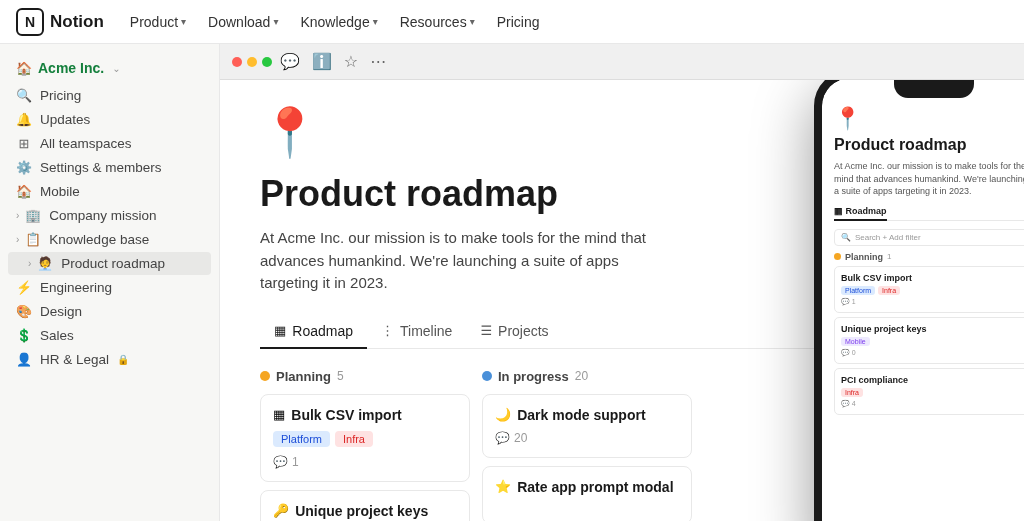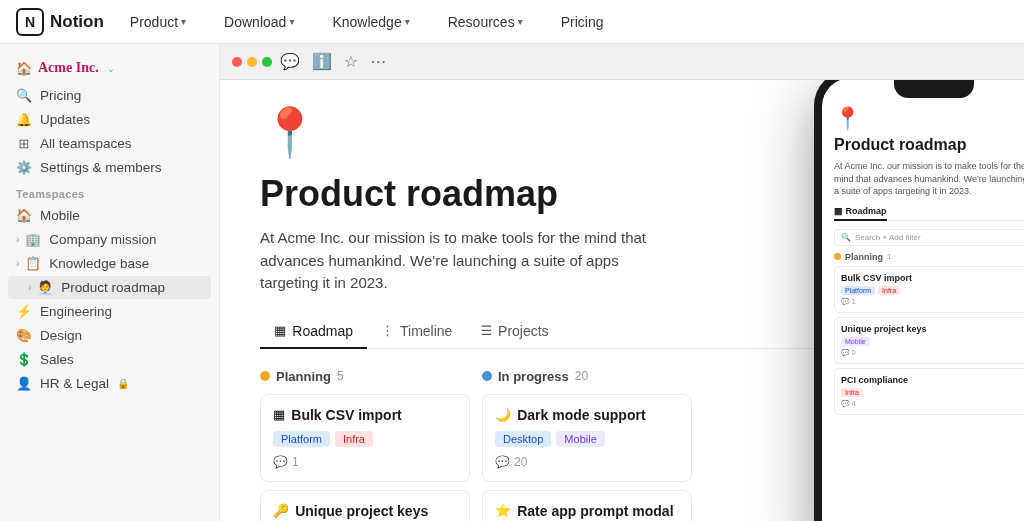--- a/index.html
+++ b/index.html
@@ -2,31 +2,31 @@
 <html><head>
   <meta charset="utf-8">
   <style>
     * { box-sizing: border-box; margin: 0; padding: 0; }
     body { font-family: -apple-system, BlinkMacSystemFont, 'Segoe UI', sans-serif; background: #fff; width: 1024px; height: 521px; overflow: hidden; }
 
     
     .top-nav { display: flex; align-items: center; height: 44px; padding: 0 16px; border-bottom: 1px solid #e8e8e8; gap: 8px; }
     .nav-logo { display: flex; align-items: center; gap: 6px; font-weight: 700; font-size: 17px; color: #1a1a1a; }
     .nav-logo-icon { width: 28px; height: 28px; border: 2px solid #1a1a1a; border-radius: 6px; display: flex; align-items: center; justify-content: center; font-size: 14px; font-weight: 900; }
-    .nav-links { display: flex; align-items: center; gap: 18px; margin-left: 8px; }
+    .nav-links { display: flex; align-items: center; gap: 2px; margin-left: 8px; }
     .nav-link { padding: 6px 10px; font-size: 14px; color: #333; cursor: pointer; border-radius: 4px; display: flex; align-items: center; gap: 3px; }
     .nav-chevron { font-size: 10px; color: #666; }
 
     
     .main-layout { display: flex; height: calc(521px - 44px); }
 
     
     .sidebar { width: 220px; background: #f7f7f5; border-right: 1px solid #e8e8e8; padding: 12px 8px; flex-shrink: 0; overflow: hidden; }
     .workspace-header { display: flex; align-items: center; gap: 6px; padding: 4px 8px; margin-bottom: 4px; cursor: pointer; border-radius: 4px; }
-    .workspace-name { font-size: 14px; font-weight: 600; color: #be185d; font-family: Liberation Serif, serif; }
+    .workspace-name { font-size: 14px; font-weight: 600; color: #15803d; }
     .workspace-chevron { font-size: 10px; color: #999; margin-left: 2px; }
     .sidebar-item { display: flex; align-items: center; gap: 8px; padding: 4px 8px; font-size: 13.5px; color: #444; cursor: pointer; border-radius: 4px; margin-bottom: 1px; }
     .sidebar-icon { font-size: 13px; color: #666; width: 16px; text-align: center; flex-shrink: 0; }
     .sidebar-section-label { font-size: 11px; font-weight: 600; color: #999; padding: 8px 8px 4px; letter-spacing: 0.03em; }
     .sidebar-item.active { background: #e8e8e6; font-weight: 500; }
     .sidebar-item .expand-icon { font-size: 10px; color: #999; margin-right: -2px; }
     .sidebar-indent { padding-left: 20px; }
     .badge-lock { font-size: 10px; color: #999; }
 
     
@@ -146,21 +146,20 @@
     </div>
     <div class="sidebar-item">
       <span class="sidebar-icon">⊞</span>
       <span>All teamspaces</span>
     </div>
     <div class="sidebar-item">
       <span class="sidebar-icon">⚙️</span>
       <span>Settings &amp; members</span>
     </div>
 
-    <div class="sidebar-section-label">Teamspaces</div>
 
     <div class="sidebar-item">
       <span class="sidebar-icon">🏠</span>
       <span>Mobile</span>
     </div>
     <div class="sidebar-item">
       <span class="expand-icon">›</span>
       <span class="sidebar-icon">🏢</span>
       <span>Company mission</span>
     </div>
@@ -263,24 +262,20 @@
         <div class="kanban-col">
           <div class="kanban-header">
             <div class="kanban-dot" style="background:#4a90d9;"></div>
             <span class="kanban-title">In progress</span>
             <span class="kanban-count">20</span>
           </div>
           <div class="kanban-card">
             <div class="card-title-row">
               <span class="card-title-icon">🌙</span>
               <span class="card-title">Dark mode support</span>
-            </div>
-            <div class="card-tags">
-              <span class="tag tag-blue">Desktop</span>
-              <span class="tag tag-purple">Mobile</span>
             </div>
             <div class="card-footer">
               <span>💬</span>
               <span>20</span>
             </div>
           </div>
           <div class="kanban-card">
             <div class="card-title-row">
               <span class="card-title-icon">⭐</span>
               <span class="card-title">Rate app prompt modal</span>

